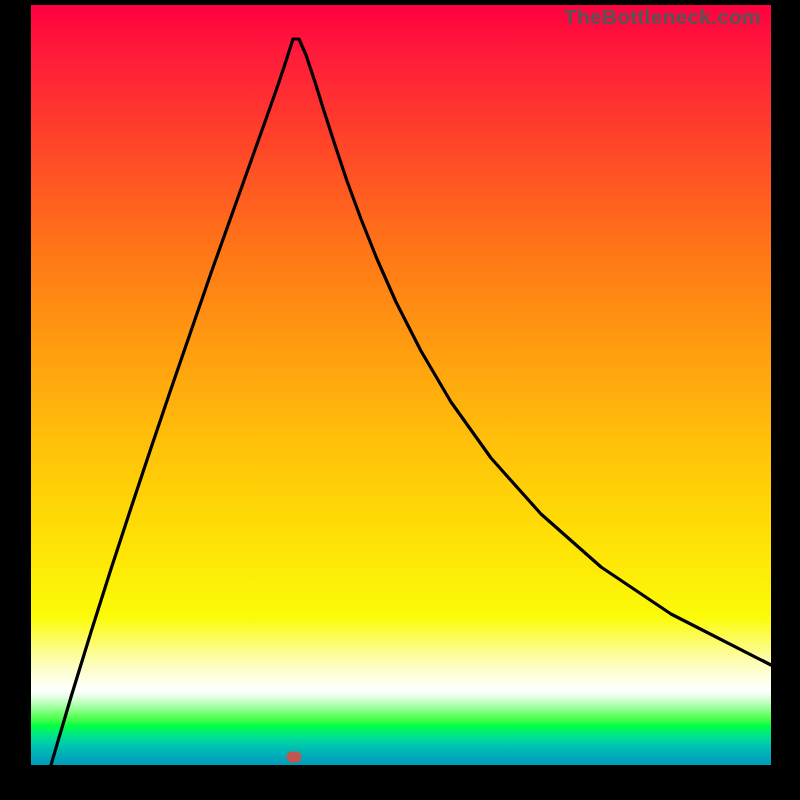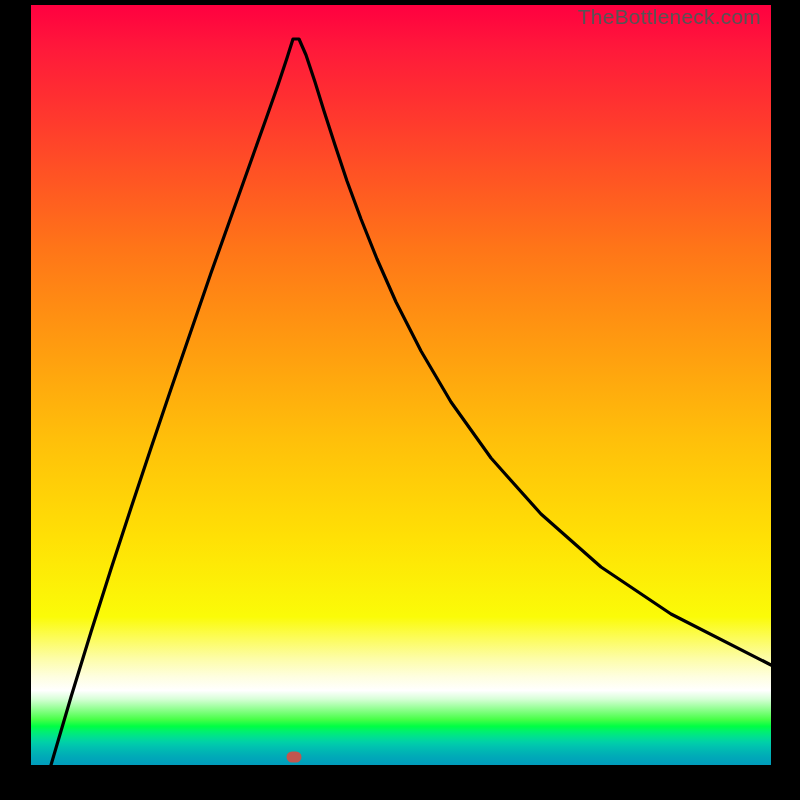--- a/index.html
+++ b/index.html
@@ -52,21 +52,21 @@
       #00a8b8 99%,
       #009cbc 100%
     );
   }
   .watermark {
     position: absolute;
     top: 0px;
     right: 10px;
     color: #555;
     font-size: 21px;
-    font-weight: 400;
+    font-weight: 700;
     letter-spacing: 0.2px;
   }
   svg.curve {
     position: absolute;
     left: 0;
     top: 0;
     width: 740px;
     height: 760px;
     overflow: visible;
   }

